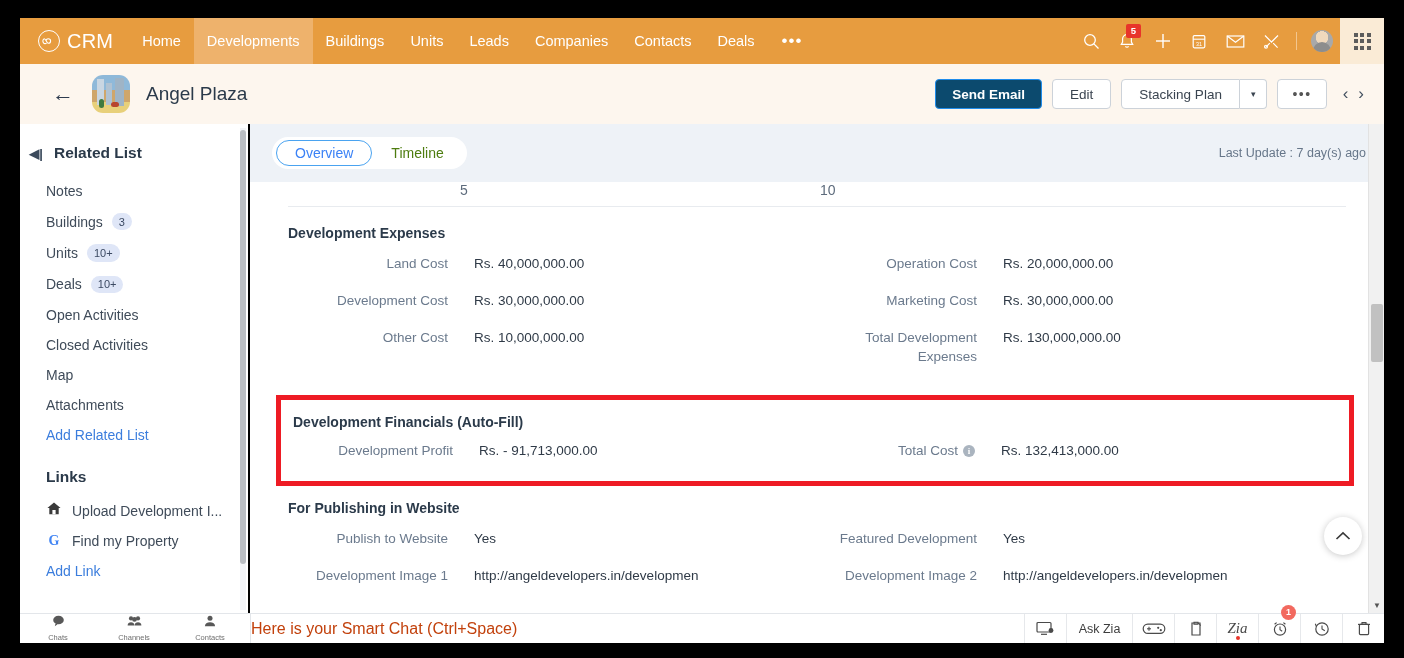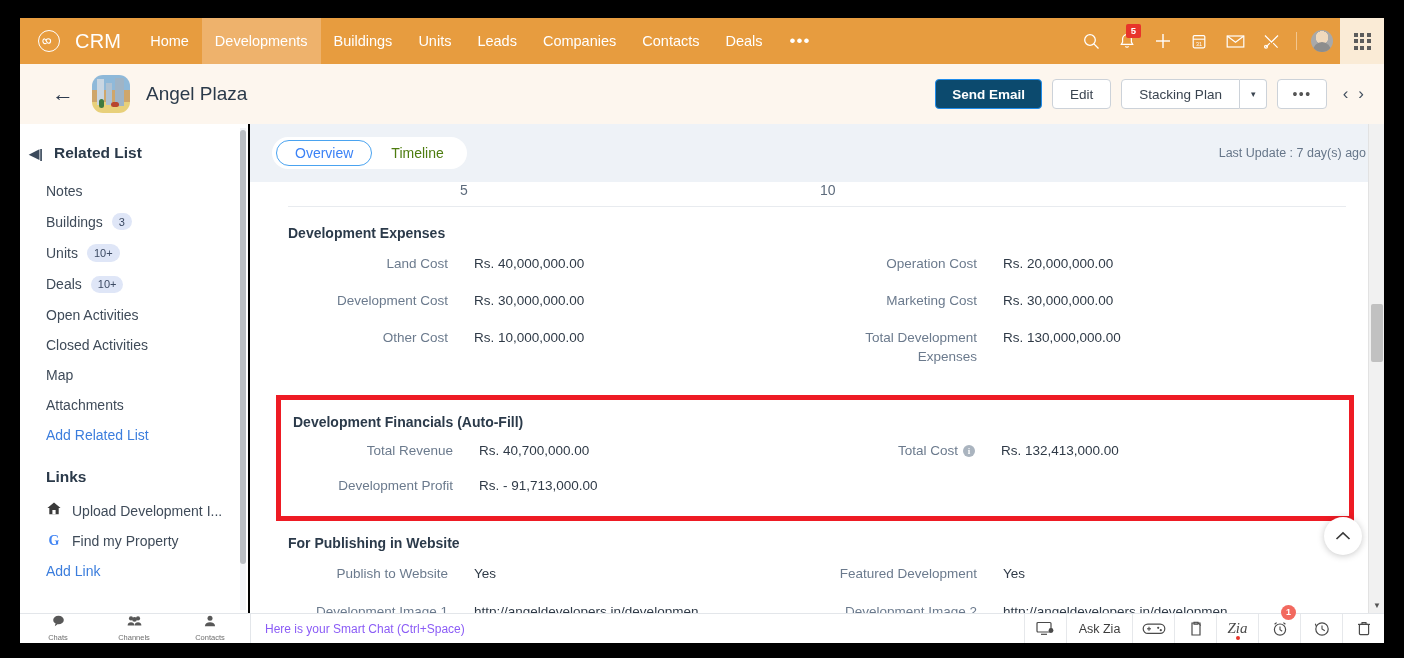--- a/index.html
+++ b/index.html
@@ -10,21 +10,21 @@
   }
 
   #screen { position: relative; width: 1404px; height: 658px; background: #000; }
 
   
   .topnav {
     position: absolute; left: 20px; top: 18px; width: 1364px; height: 46px;
     background: #e79c3f; display: flex; align-items: stretch;
   }
   .brand {
-    display: flex; align-items: center; gap: 15px;
+    display: flex; align-items: center; gap: 7px;
     padding: 0 16px 0 18px; color: #fff;
   }
   .brand-mark {
     width: 22px; height: 22px; border: 1.6px solid #fff; border-radius: 50%;
     display: flex; align-items: center; justify-content: center;
     font-size: 12px; line-height: 1;
   }
   .brand-text { font-size: 20px; letter-spacing: .2px; font-weight: 400; }
 
   .navitems { display: flex; align-items: stretch; }
@@ -229,21 +229,21 @@
     background: #fff; border-top: 1px solid #e3e6ea; display: flex; align-items: stretch;
   }
   .chatgrp { display: flex; align-items: center; width: 230px; }
   .chat-item {
     width: 76px; display: flex; flex-direction: column; align-items: center;
     justify-content: center; gap: 7px; cursor: pointer; color: #585858;
   }
   .chat-item .lbl { font-size: 7.5px; color: #6e6e6e; margin-top: -1px; }
   .smartchat {
     flex: 1; display: flex; align-items: center; border-left: 1px solid #e3e6ea;
-    padding-left: 14px; font-size: 12px; color: #8b5cf6;
+    font-size: 16px; color: #c2410c;
   }
   .botright { display: flex; align-items: stretch; }
   .bot-ico {
     position: relative; width: 42px; display: flex; align-items: center;
     justify-content: center; border-left: 1px solid #e6e8eb; color: #4a4a4a; cursor: pointer;
   }
   .bot-ico.wide { width: 66px; font-size: 12.5px; color: #3d3d3d; }
   .bot-ico .dot-red {
     position: absolute; bottom: 3px; left: 50%; transform: translateX(-50%);
     width: 4px; height: 4px; background: #e8342a; border-radius: 50%;
@@ -475,24 +475,20 @@
             </div>
           </div>
         </div>
       </div>
 
       <div class="highlight-box">
         <div class="section-title">Development Financials (Auto-Fill)</div>
         <div class="grid2">
           <div class="col">
             <div class="frow">
-              <div class="flabel">Total Revenue</div>
-              <div class="fvalue">Rs. 40,700,000.00</div>
-            </div>
-            <div class="frow">
               <div class="flabel">Development Profit</div>
               <div class="fvalue">Rs. - 91,713,000.00</div>
             </div>
           </div>
           <div class="col">
             <div class="frow">
               <div class="flabel"><span>Total Cost</span><span class="info-ico">i</span></div>
               <div class="fvalue">Rs. 132,413,000.00</div>
             </div>
           </div>

